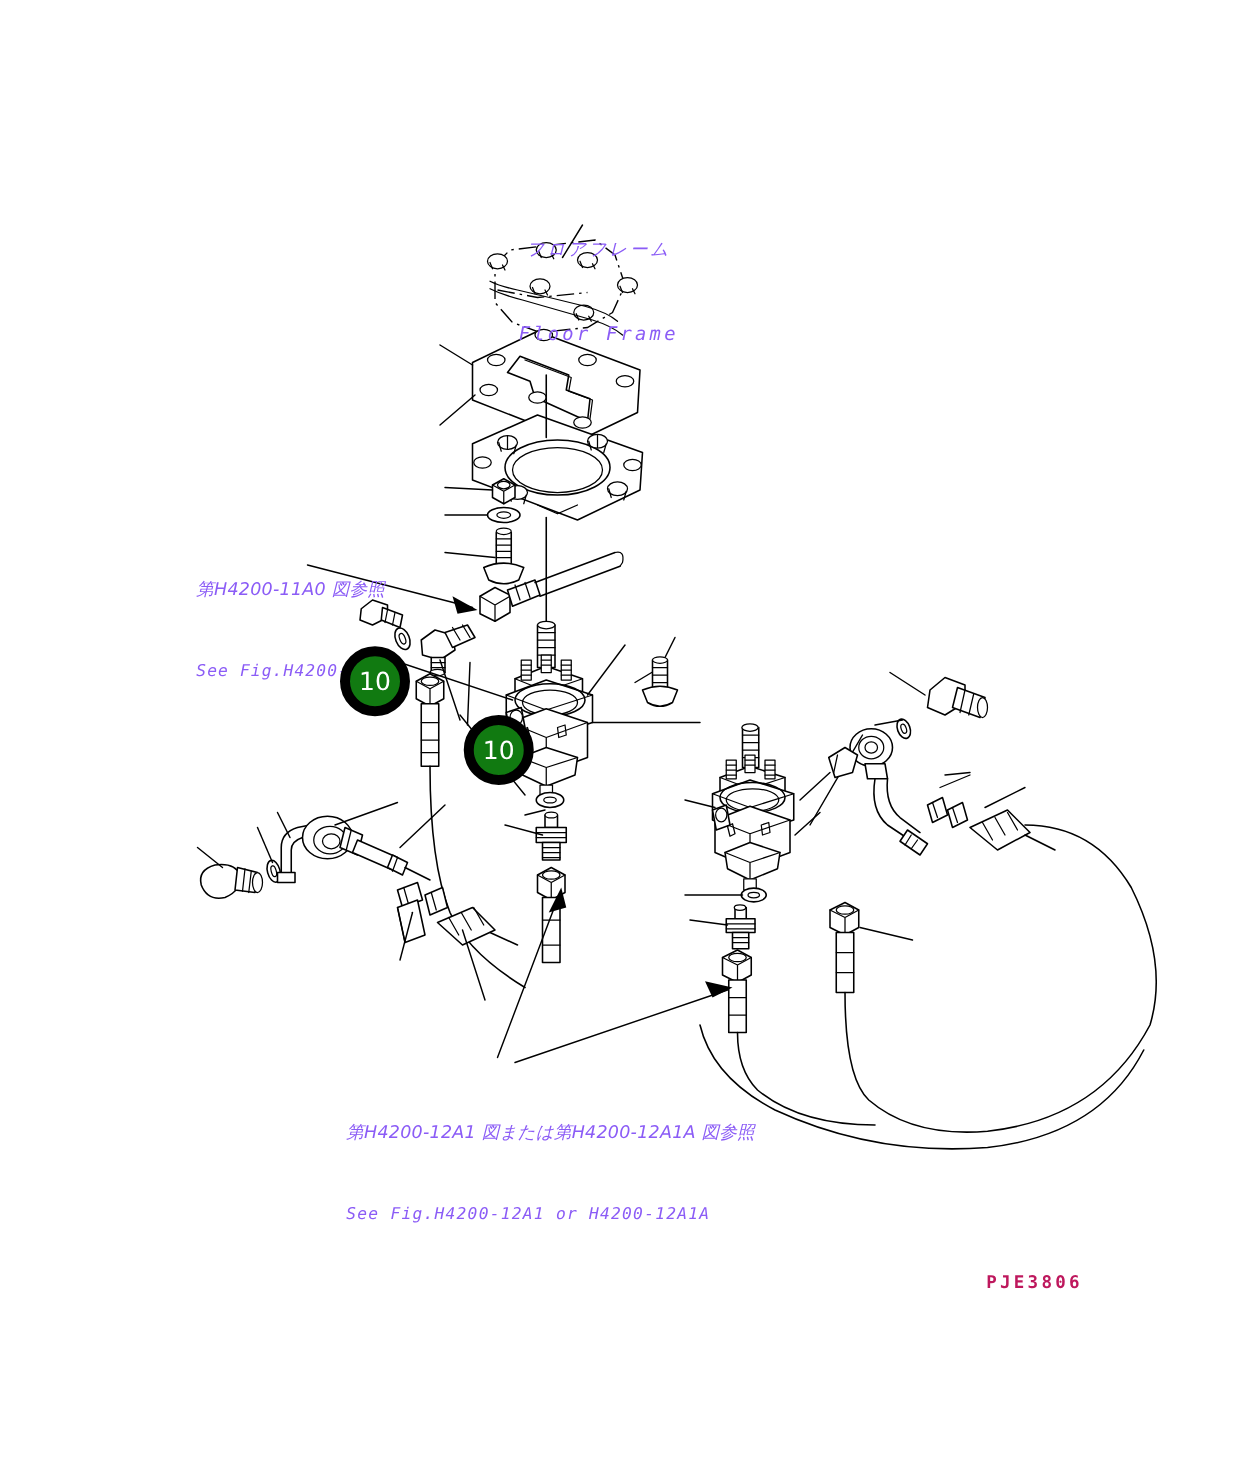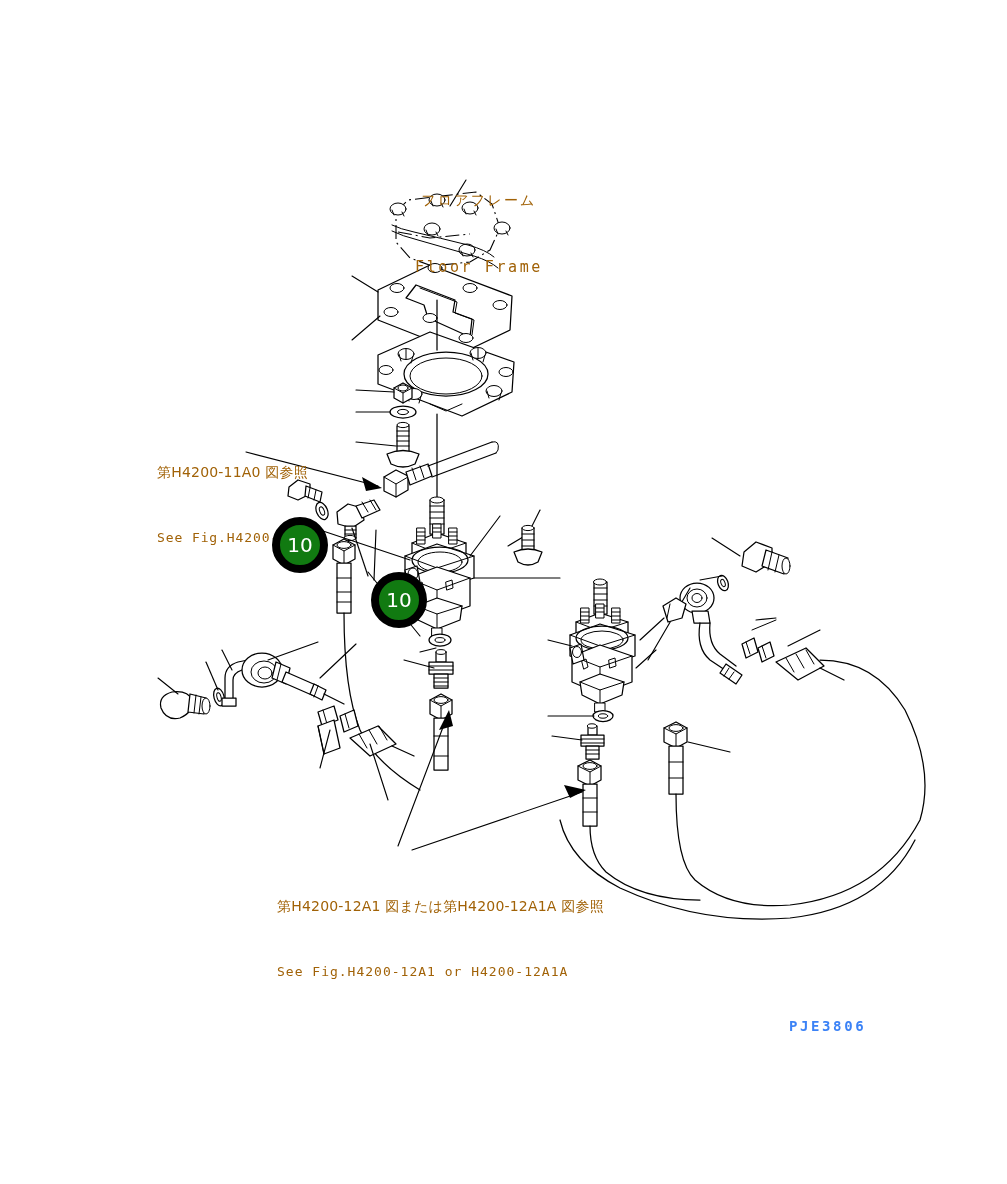--- a/index.html
+++ b/index.html
@@ -72,21 +72,22 @@
   .arrowhead {
     fill: #000000;
     stroke: none;
   }
 
   
   .txt-block {
     position: absolute;
     white-space: pre;
     line-height: 1.42;
-    color: #a16207;
+    color: #8b5cf6;
+    font-style: italic;
   }
   .txt-jp {
     font-family: "DejaVu Sans", "Liberation Sans", sans-serif;
     font-size: 14.5px;
     letter-spacing: 0.4px;
   }
   .txt-en {
     font-family: "DejaVu Sans Mono", "Liberation Mono", monospace;
     font-size: 13.5px;
     letter-spacing: 1.4px;
@@ -115,21 +116,21 @@
   #ref-bottom-block .txt-en { font-size: 13px; letter-spacing: 1.0px;}
 
   #drawing-code {
     position: absolute;
     left: 789px;
     top: 1018px;
     font-family: "DejaVu Sans Mono", "Liberation Mono", monospace;
     font-size: 14px;
     letter-spacing: 2.6px;
     font-weight: 700;
-    color: #3b82f6;
+    color: #be185d;
     white-space: pre;
   }
 
   
   .callout {
     position: absolute;
     border-radius: 50%;
     box-sizing: border-box;
     display: flex;
     align-items: center;

